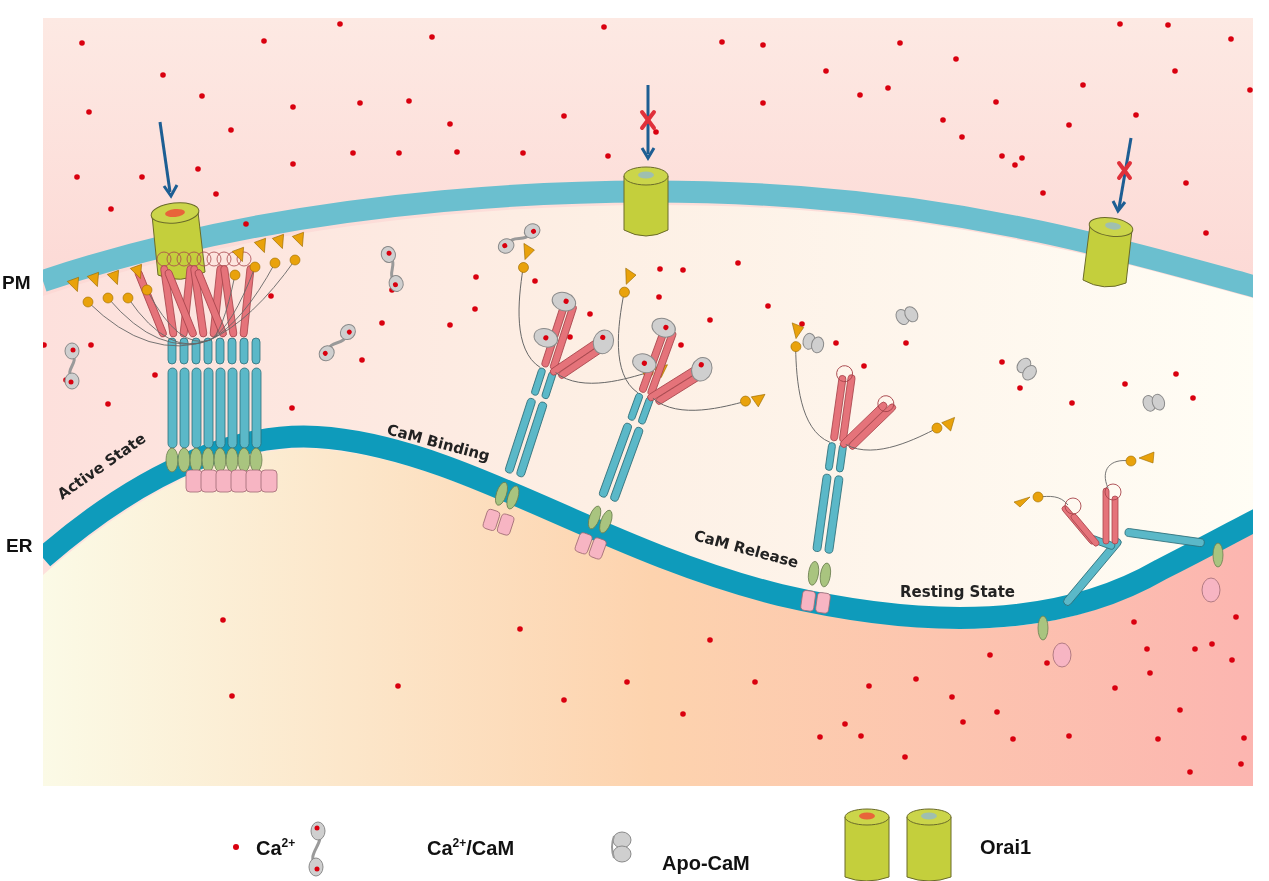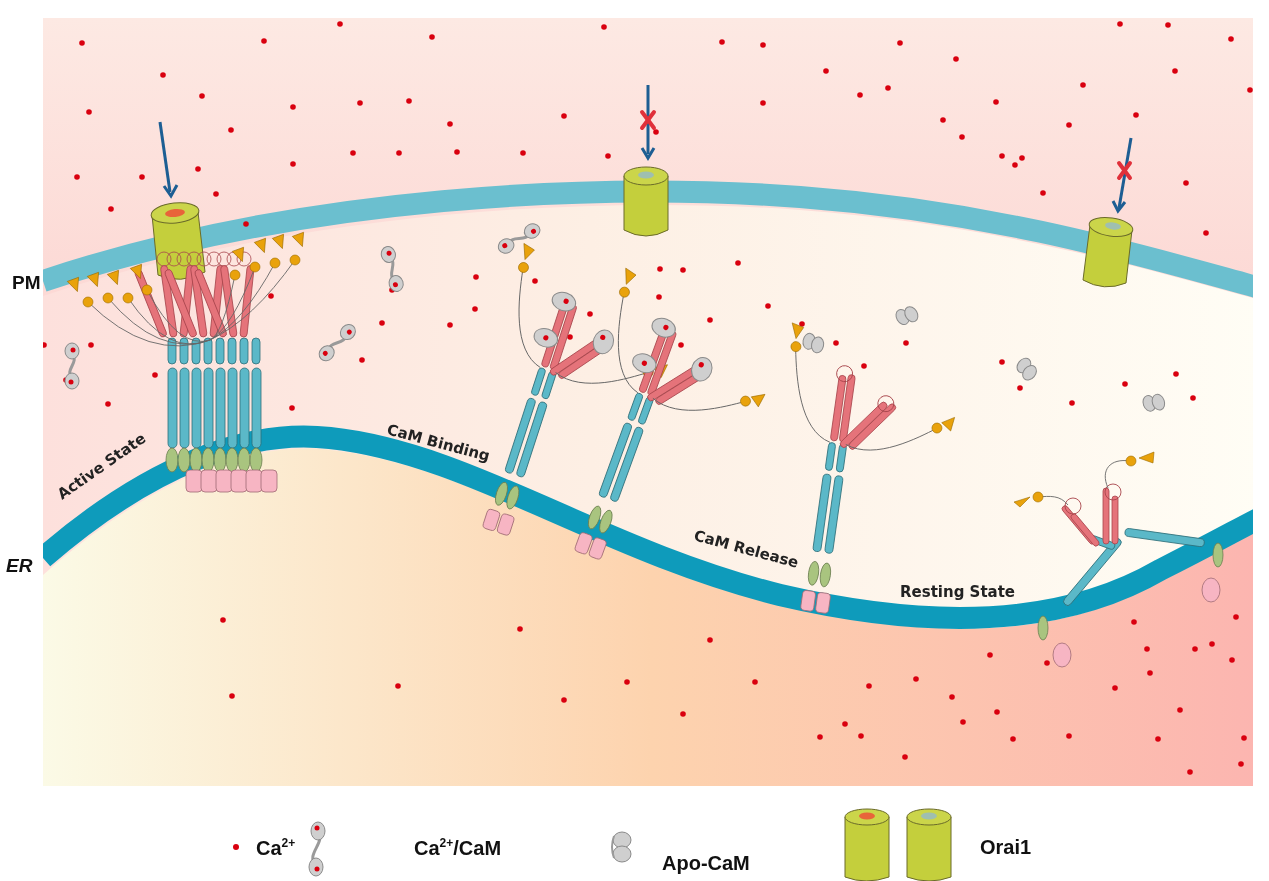--- a/index.html
+++ b/index.html
@@ -440,22 +440,22 @@
         </g>
       </g>
 
     <text class="state-label" transform="translate(62,500) rotate(-35)">Active State</text>
     <text class="state-label" transform="translate(386,434) rotate(15)">CaM Binding</text>
     <text class="state-label" transform="translate(693,540) rotate(15)">CaM Release</text>
     <text class="state-label" transform="translate(900,597)">Resting State</text>
   </g>
 </svg>
 
-<div class="side-label" style="left:12px; top:272px;">PM</div>
-<div class="side-label" style="left:6px; top:555px;font-style:italic;">ER</div>
+<div class="side-label" style="left:2px; top:272px;">PM</div>
+<div class="side-label" style="left:6px; top:535px;">ER</div>
 
 <div class="legend">
   <svg width="1269" height="81" style="position:absolute;left:0;top:0;">
     <circle cx="236" cy="47" r="3" fill="#d9000f"></circle>
     <g>
       <path d="M318,33 C326,42 305,55 316,65" fill="none" stroke="#9a9a9a" stroke-width="3"></path>
       <ellipse cx="318" cy="31" rx="7" ry="9" fill="#cfcfcf" stroke="#8a8a8a"></ellipse>
       <ellipse cx="316" cy="67" rx="7" ry="9" fill="#cfcfcf" stroke="#8a8a8a"></ellipse>
       <circle cx="317" cy="28" r="2.5" fill="#d9000f"></circle>
       <circle cx="317" cy="69" r="2.5" fill="#d9000f"></circle>
@@ -470,16 +470,16 @@
       <ellipse cx="867" cy="17" rx="22" ry="8" fill="#cbd54a" stroke="#6b6b2a"></ellipse>
       <ellipse cx="867" cy="16" rx="8" ry="3.5" fill="#e8643a"></ellipse>
     </g>
     <g>
       <path d="M907,17 L907,77 Q929,85 951,77 L951,17 Z" fill="#c4cf3c" stroke="#6b6b2a"></path>
       <ellipse cx="929" cy="17" rx="22" ry="8" fill="#cbd54a" stroke="#6b6b2a"></ellipse>
       <ellipse cx="929" cy="16" rx="8" ry="3.5" fill="#9fbfb0"></ellipse>
     </g>
   </svg>
   <div class="legend-text" style="left:256px; top:36px;"><span>Ca</span><sup>2+</sup></div>
-  <div class="legend-text" style="left:414px; top:36px;"><span>Ca</span><sup>2+</sup><span>/CaM</span></div>
+  <div class="legend-text" style="left:427px; top:36px;"><span>Ca</span><sup>2+</sup><span>/CaM</span></div>
   <div class="legend-text" style="left:662px; top:52px;">Apo-CaM</div>
   <div class="legend-text" style="left:980px; top:36px;text-align:right;">Orai1</div>
 </div>
 
 </body></html>

